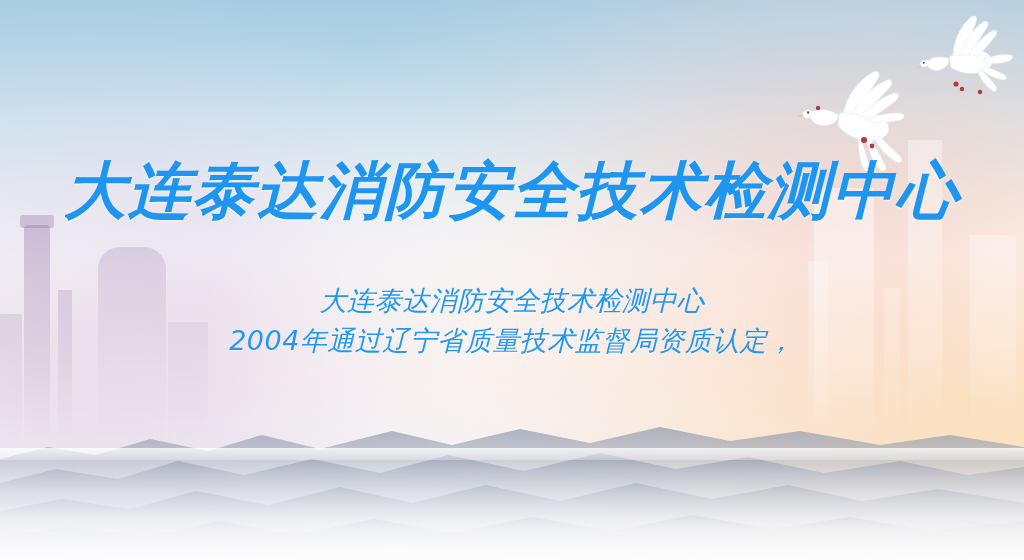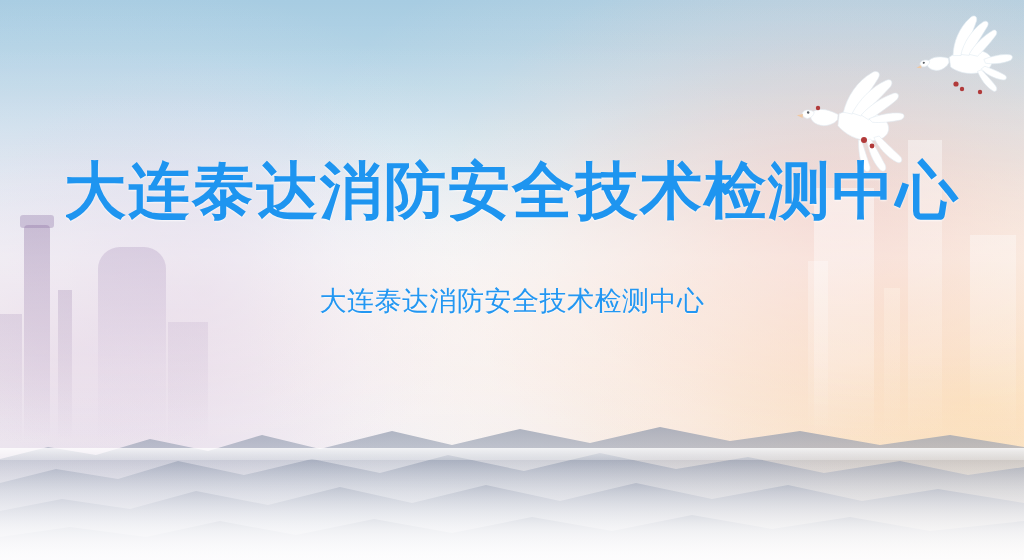--- a/index.html
+++ b/index.html
@@ -7,20 +7,21 @@
   body{
     font-family:"DejaVu Sans","Liberation Sans",sans-serif;
   }
   .banner{
     position:relative;
     width:1024px;
     height:560px;
     overflow:hidden;
     background:#cfe2ef;
     isolation:isolate;
+    font-style:italic;
   }
 
   
   .layer{position:absolute;inset:0;pointer-events:none;}
 
   .sky-base{
     background:linear-gradient(180deg,
       #a7cce2 0%,
       #add0e4 8%,
       #b9d7e8 16%,
@@ -283,16 +284,17 @@
         <circle cx="24" cy="108" r="2.2"></circle>
       </g>
     </svg>
   </div>
 
   <div class="content">
     <div class="headline">大连泰达消防安全技术检测中心</div>
 
     <div class="body-copy">
       <span class="ln">大连泰达消防安全技术检测中心</span>
+      <span class="ln">2004年通过辽宁省质量技术监督局资质认定，</span>
     </div>
   </div>
 
 </div>
 
 </body></html>

